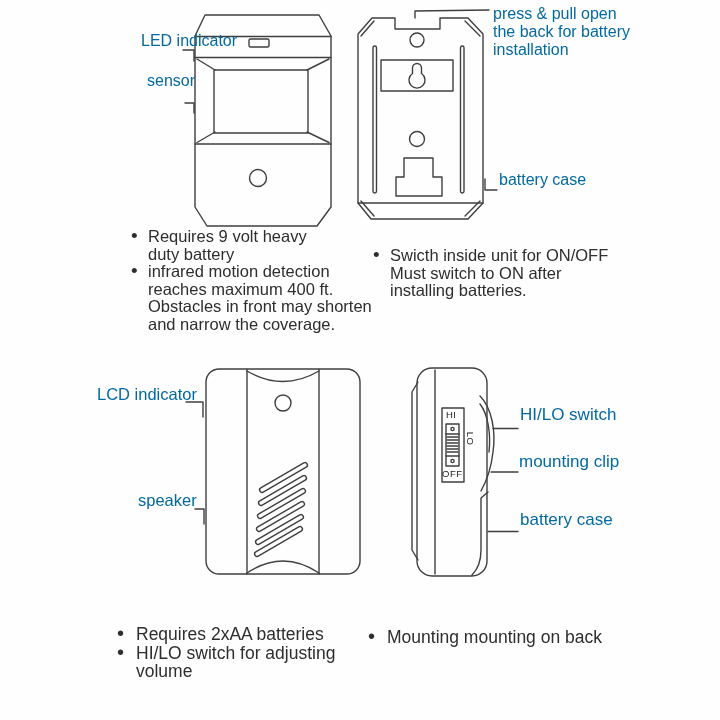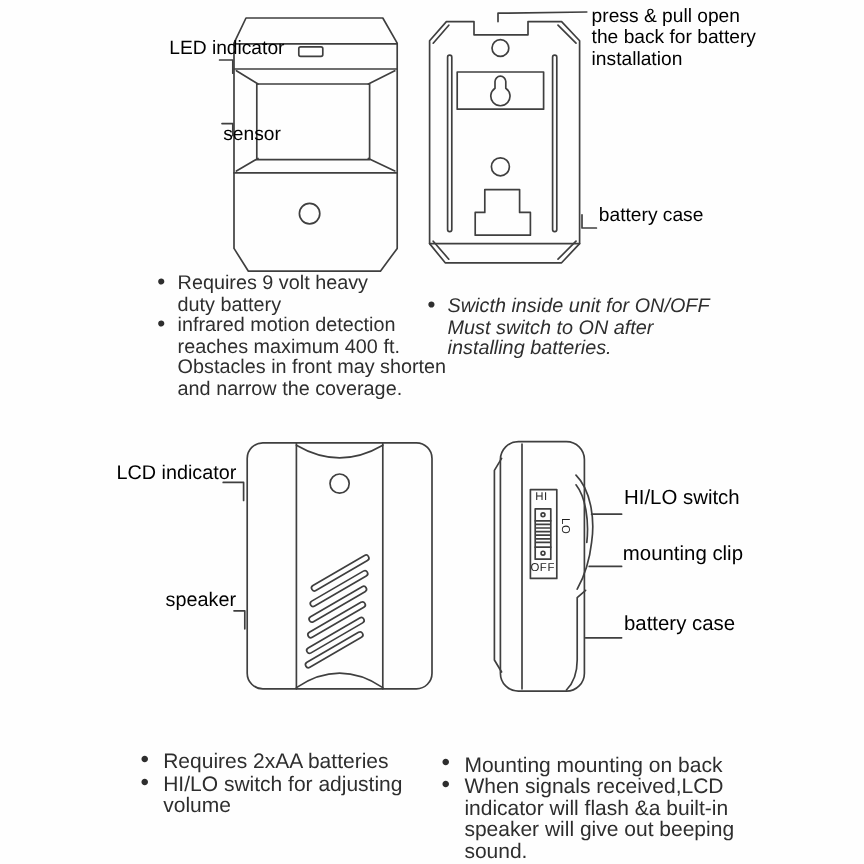--- a/index.html
+++ b/index.html
@@ -6,21 +6,21 @@
   .canvas{
     position:relative;width:720px;height:720px;background:#fefefe;overflow:hidden;
     font-family:"Liberation Sans",sans-serif;color:#2e2e2e;
   }
   .art{position:absolute;left:0;top:0;}
   .art path,.art line,.art rect,.art circle,.art polyline{
     fill:none;stroke:#3f3f3f;stroke-width:1.4;stroke-linecap:round;stroke-linejoin:round;
   }
   .art .slash-under{stroke-width:6.2;}
   .art .slash-over{stroke:#fefefe;stroke-width:3.4;}
-  .lbl{position:absolute;white-space:pre-line;line-height:1.12;color:#000000;}
+  .lbl{position:absolute;white-space:pre-line;line-height:1.12;color:#0369a1;}
   .lbl-16{font-size:16px;}
   .lbl-17{font-size:17px;}
   .note{line-height:18px;}
   .sw{position:absolute;font-size:9.5px;color:#1e1e1e;letter-spacing:0.5px;}
   .sw-lo{transform:rotate(90deg);transform-origin:center;}
   .bullets{position:absolute;}
   .b-item{position:relative;padding-left:17px;white-space:pre-line;}
   .b-item::before{content:"\2022";position:absolute;left:0;top:-1px;font-size:1.15em;}
   .bul-tl{font-size:16.5px;line-height:17.5px;width:255px;}
   .bul-tr{font-size:16.5px;line-height:17.5px;width:270px;}
@@ -105,35 +105,35 @@
       <path d="M480,396 C492,408 496,432 493,452 C491,470 486,482 481,491"></path>
       <path d="M480,404 C488,414 491,434 489,452"></path>
       <path d="M488,492 L481,498 V550 Q481,566 472,575"></path>
       <path d="M493,428.5 H518"></path>
       <path d="M491,472 H518"></path>
       <path d="M488,531.5 H518"></path>
     </g>
   </svg>
 
   <span class="lbl lbl-16" style="left:97px;top:32px;margin-left:44px;">LED indicator</span>
-  <span class="lbl lbl-16" style="left:147px;top:104px;margin-left:39px;">sensor</span>
+  <span class="lbl lbl-16" style="left:147px;top:72px;">sensor</span>
   <span class="lbl lbl-16 note" style="left:493px;top:5px;">press &amp; pull open
 the back for battery
 installation</span>
   <span class="lbl lbl-16" style="left:499px;top:171px;">battery case</span>
 
   <div class="bullets bul-tl" style="left:131px;top:228px;">
     <div class="b-item">Requires 9 volt heavy
 duty battery</div>
     <div class="b-item">infrared motion detection
 reaches maximum 400 ft.
 Obstacles in front may shorten
 and narrow the coverage.</div>
   </div>
-  <div class="bullets bul-tr" style="left:356px;top:247px;font-style:italic;">
+  <div class="bullets bul-tr" style="left:373px;top:247px;">
     <div class="b-item">Swicth inside unit for ON/OFF
 Must switch to ON after
 installing batteries.</div>
   </div>
 
   <span class="lbl lbl-16" style="left:97px;top:385px;font-size:16.5px;text-align:right;">LCD indicator</span>
   <span class="lbl lbl-16" style="left:138px;top:491px;font-size:16.5px;">speaker</span>
   <span class="lbl lbl-17" style="left:520px;top:405px;">HI/LO switch</span>
   <span class="lbl lbl-17" style="left:519px;top:452px;">mounting clip</span>
   <span class="lbl lbl-17" style="left:520px;top:510px;">battery case</span>
@@ -142,19 +142,15 @@
   <span class="sw sw-lo" style="left:464px;top:433px;">LO</span>
   <span class="sw" style="left:442px;top:468px;text-align:center;">OFF</span>
 
   <div class="bullets bul-bl" style="left:117px;top:625px;">
     <div class="b-item">Requires 2xAA batteries</div>
     <div class="b-item">HI/LO switch for adjusting
 volume</div>
   </div>
   <div class="bullets bul-br" style="left:368px;top:628px;">
     <div class="b-item">Mounting mounting on back</div>
-    <div class="b-item">When signals received,LCD
-indicator will flash &amp;a built-in
-speaker will give out beeping
-sound.</div>
   </div>
 
 </div>
 
 </body></html>

